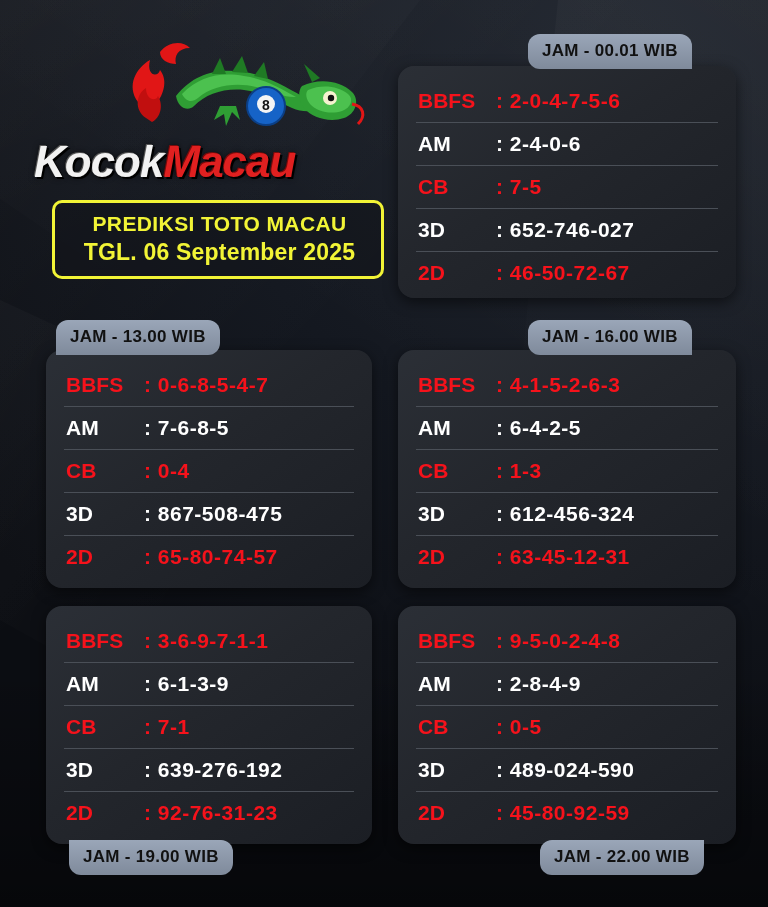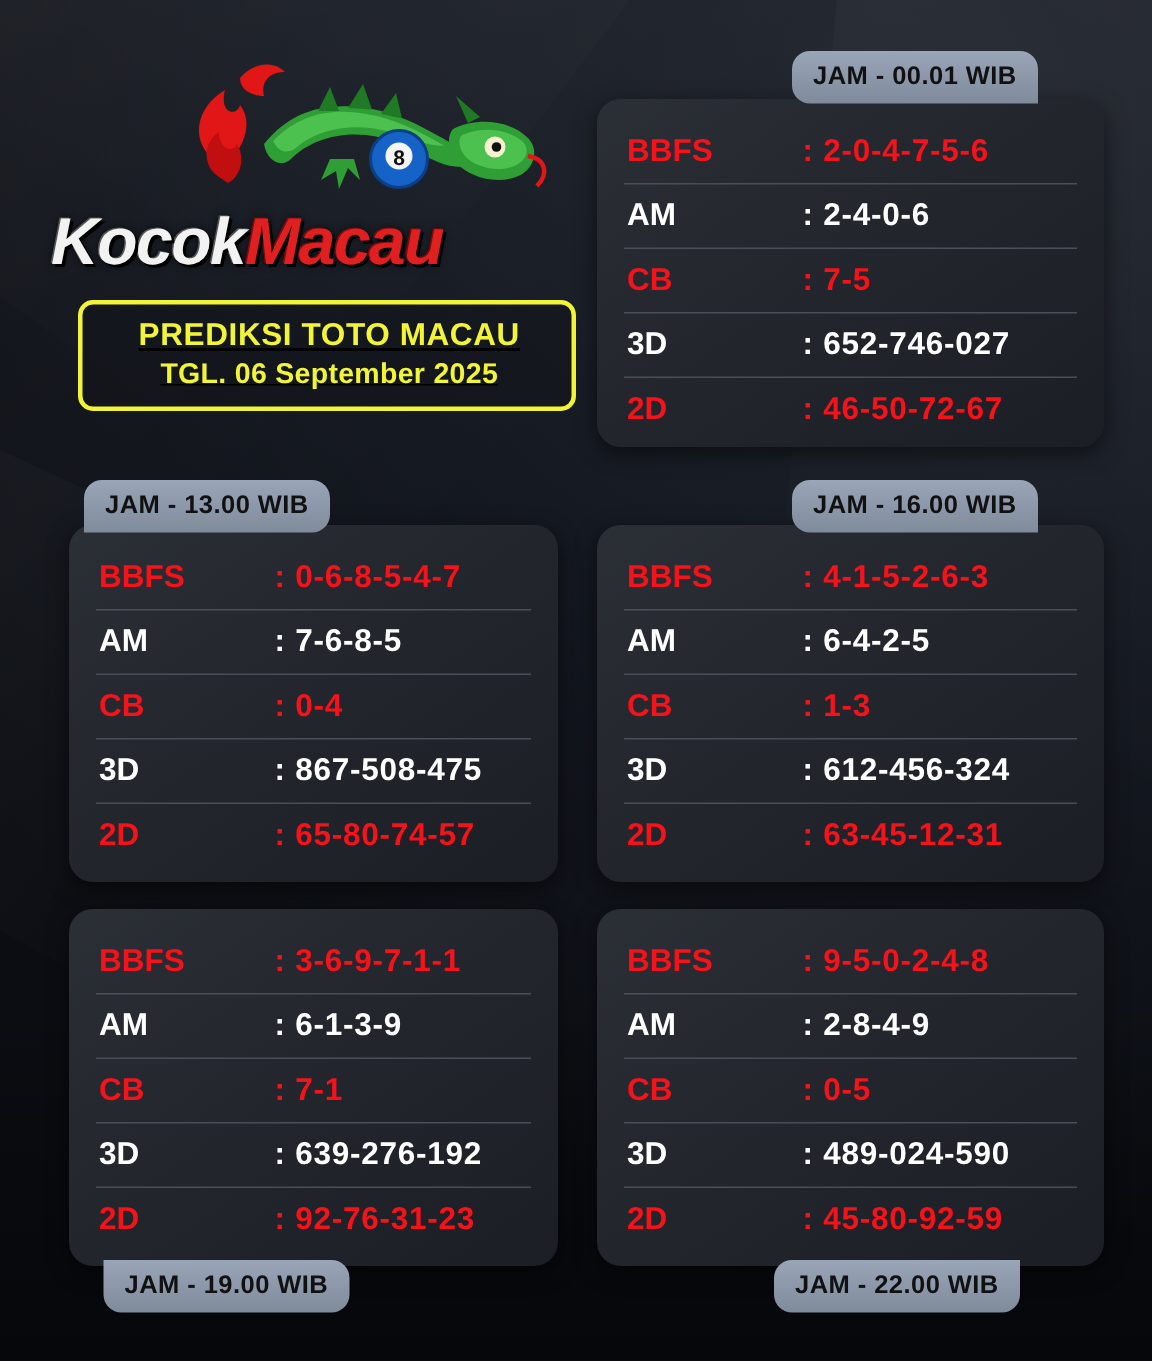--- a/index.html
+++ b/index.html
@@ -54,27 +54,26 @@
     text-shadow: 2px 2px 0 #000, -1px -1px 0 #7a0b0b, 0 0 6px rgba(0,0,0,.8);
   }
   #date-box {
     position: absolute; left: 24px; top: 166px;
     width: 332px;
     border: 3px solid #f2f436;
     border-radius: 10px;
     background: rgba(18,20,26,0.55);
     padding: 9px 3px 10px 6px;
     text-align: center;
-    text-decoration: underline;
   }
   #date-box .l1 {
     color: #f2f436; font-weight: bold; font-size: 21px; letter-spacing: .4px;
   }
   #date-box .l2 {
-    color: #f2f436; font-weight: bold; font-size: 19px; margin-top: 3px; letter-spacing: .2px;
+    color: #f2f436; font-weight: bold; font-size: 23px; margin-top: 3px; letter-spacing: .2px;
   }
 
   
   .card {
     position: absolute;
     background: linear-gradient(145deg, #2b2f36 0%, #23262c 45%, #1b1e24 100%);
     border-radius: 16px;
     box-shadow: 0 4px 14px rgba(0,0,0,.55);
     padding: 14px 18px;
   }
@@ -92,21 +91,20 @@
   .badge-tl { border-radius: 12px 12px 12px 0; }
   .badge-br { border-radius: 12px 0 12px 12px; }
   .badge-bl { border-radius: 0 12px 12px 12px; }
 
   .rows { width: 100%; }
   .row {
     display: flex;
     align-items: baseline;
     border-bottom: 1px solid #4a4f57;
     padding: 9px 2px 9px 2px;
-    gap: 39px;
   }
   .row:last-child { border-bottom: none; }
   .lbl {
     width: 78px;
     flex: 0 0 78px;
     font-weight: bold;
     font-size: 21px;
   }
   .val {
     font-weight: bold;
@@ -298,15 +296,15 @@
       <div class="row">
         <span class="lbl white">3D</span>
         <span class="val white">: 489-024-590</span>
       </div>
       <div class="row">
         <span class="lbl red">2D</span>
         <span class="val red">: 45-80-92-59</span>
       </div>
     </div>
   </div>
-  <div class="jam-badge badge-br" style="left:516px; top:840px;">JAM - 22.00 WIB</div>
+  <div class="jam-badge badge-br" style="left:540px; top:840px;">JAM - 22.00 WIB</div>
 
 </div>
 
 </body></html>

